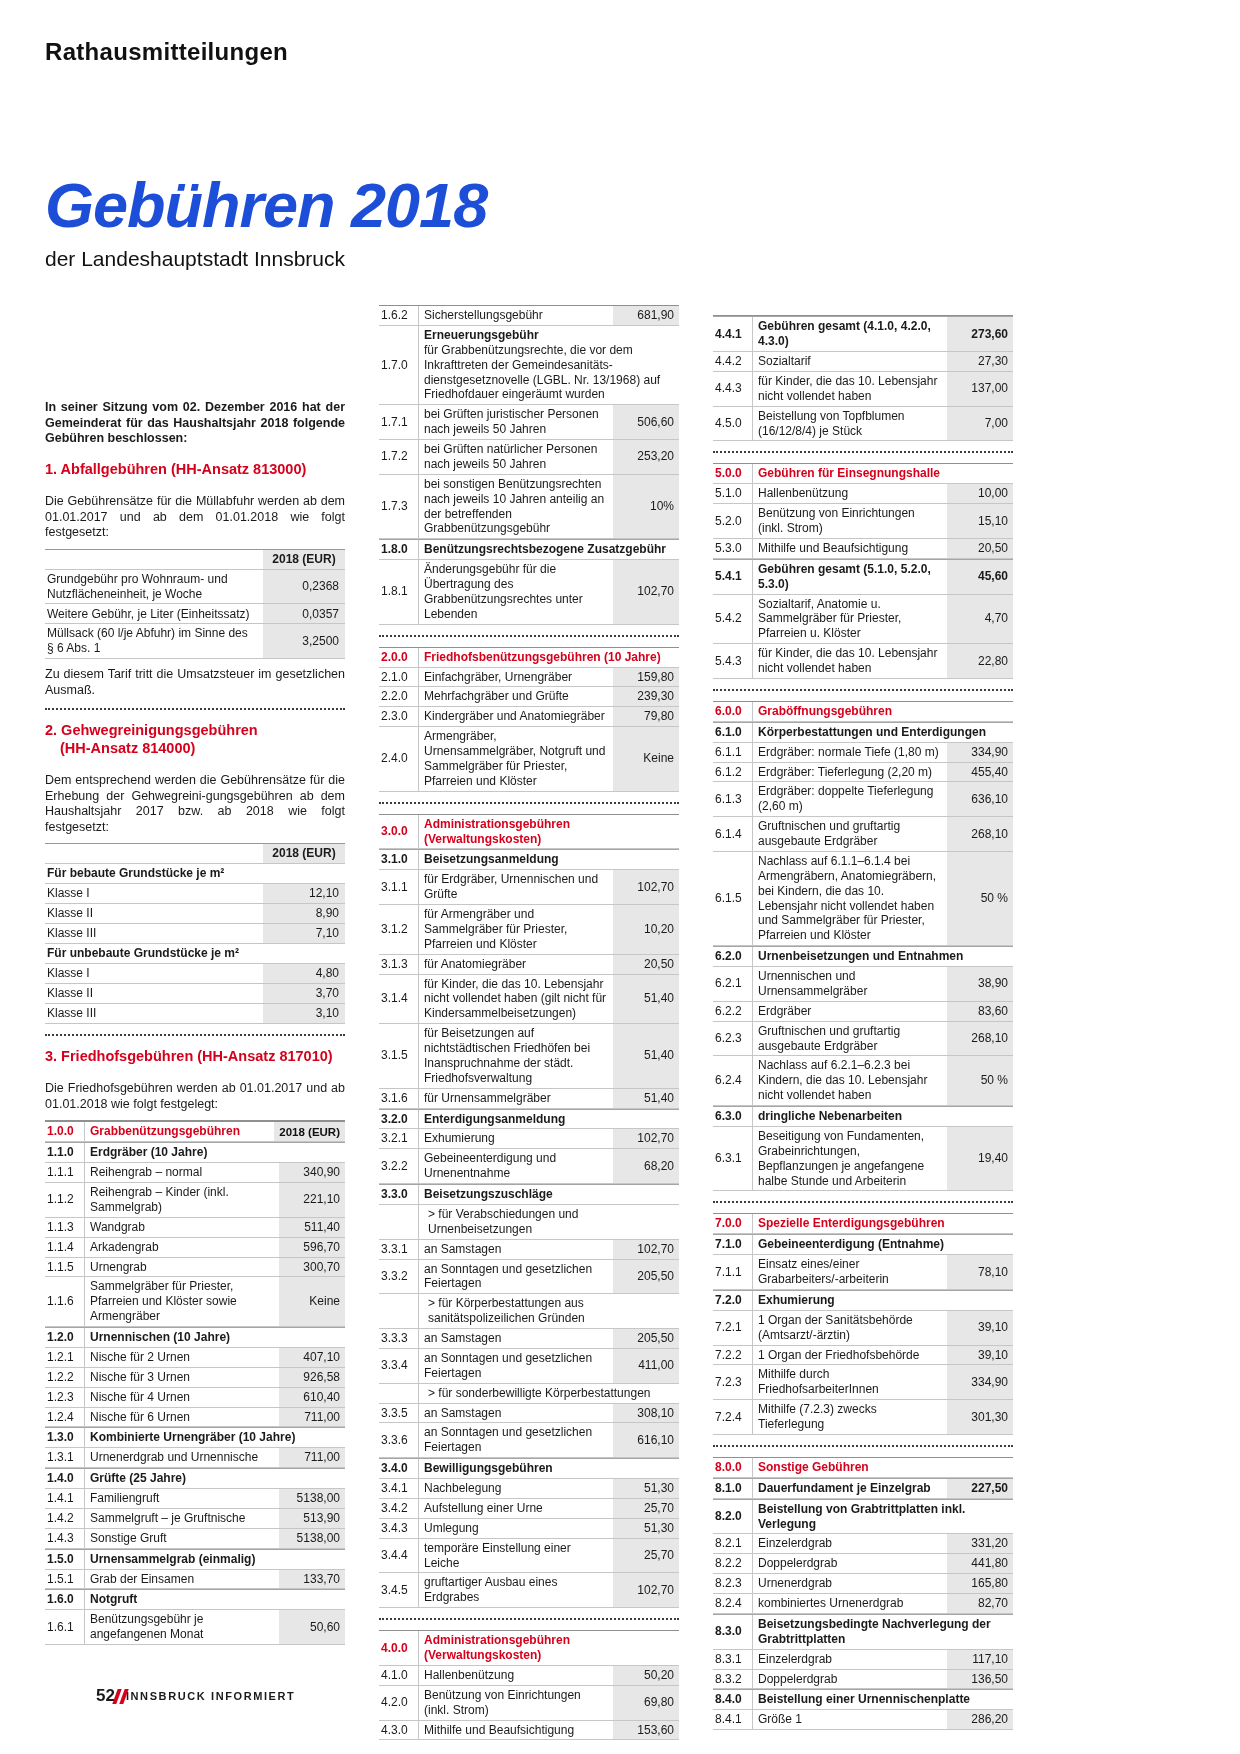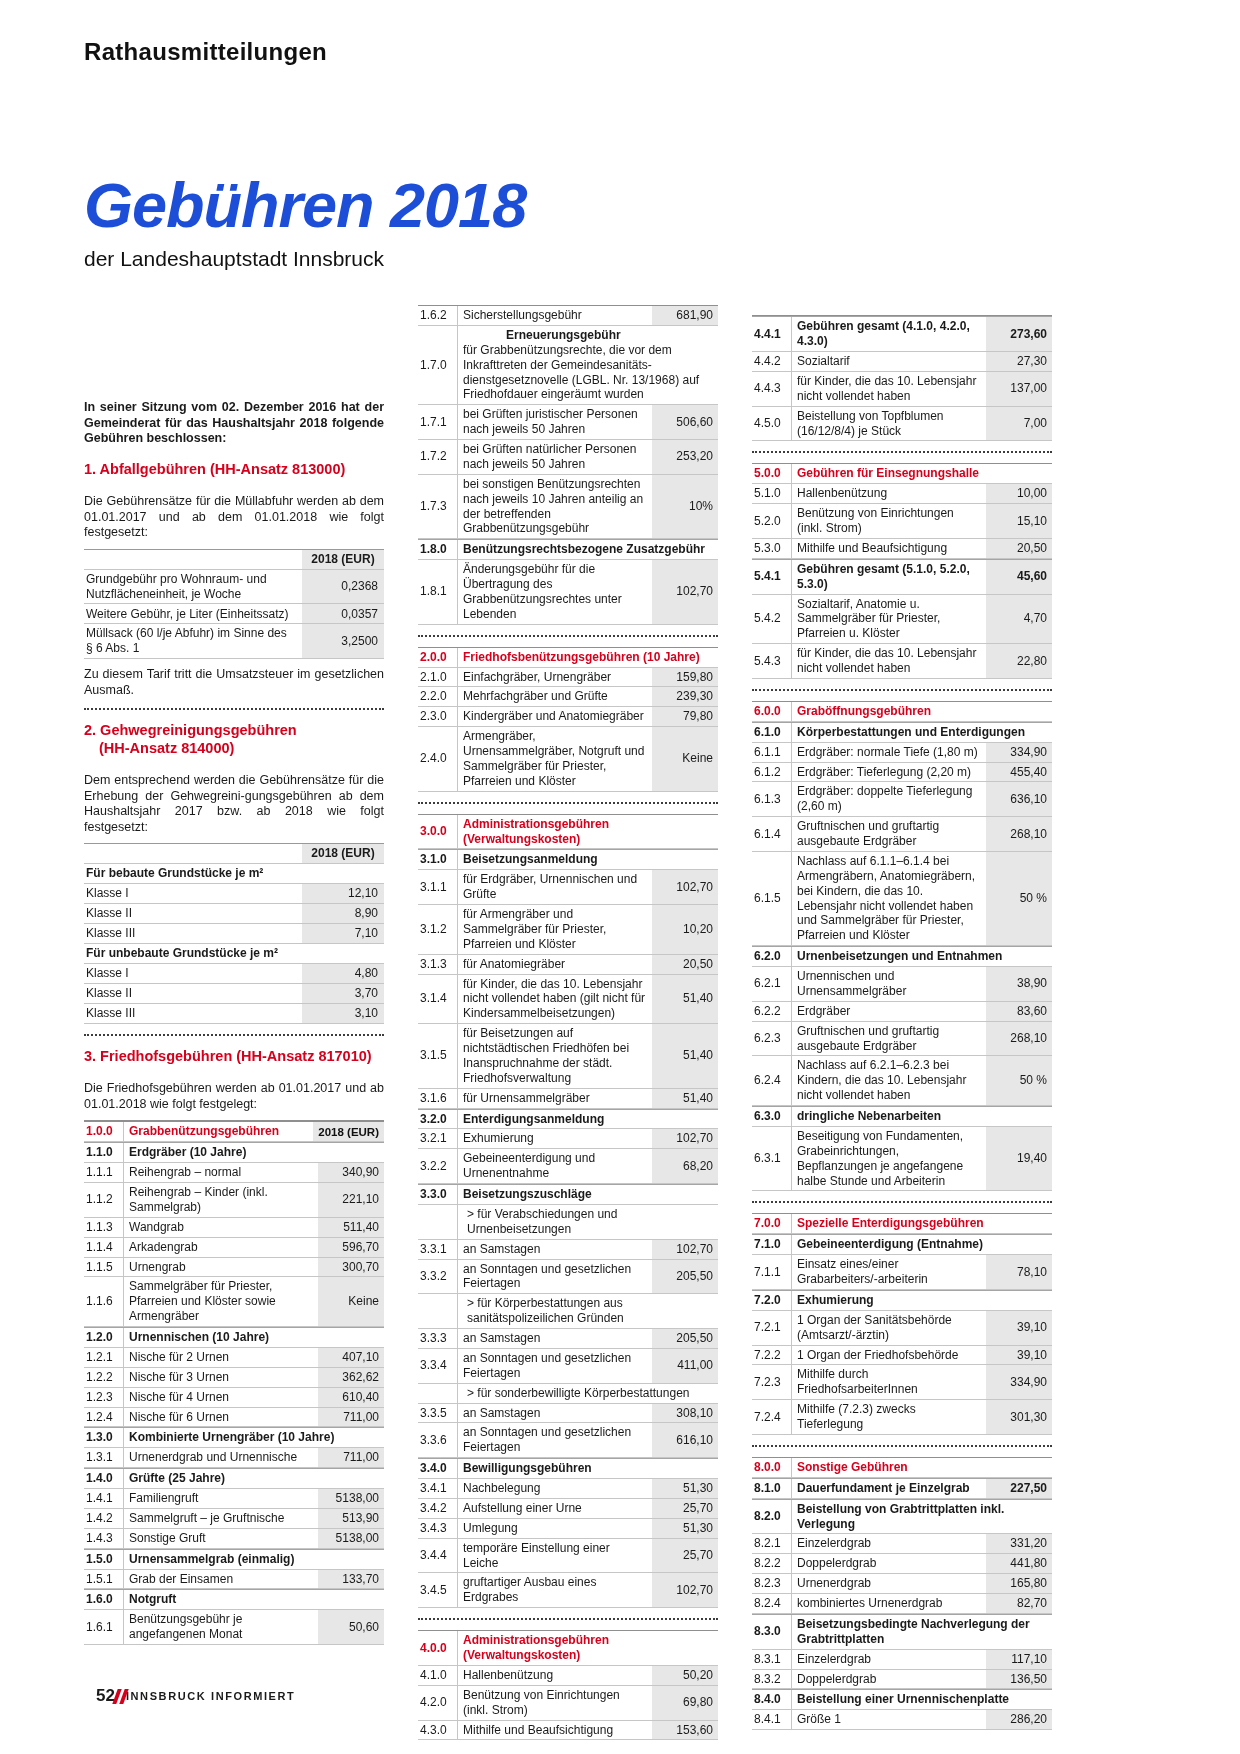--- a/index.html
+++ b/index.html
@@ -1,21 +1,21 @@
 <!DOCTYPE html>
 <html><head>
 <meta charset="utf-8">
 <style>
   * { margin:0; padding:0; box-sizing:border-box; }
   html, body { background:#ffffff; }
   body {
     width:1240px; height:1754px; position:relative; overflow:hidden;
     font-family:"Liberation Sans", sans-serif; color:#1a1a1a;
   }
-  .page { padding:38px 0 0 84px; width:1200px; }
+  .page { padding:38px 0 0 45px; width:1200px; }
 
   .masthead { font-size:24px; font-weight:bold; letter-spacing:.3px; color:#111; }
 
   .title { margin-top:108px; font-size:63px; font-weight:bold; font-style:italic;
            color:#1d4ed8; letter-spacing:-1px; line-height:1.0; }
   .subtitle { font-size:21px; margin-top:10px; color:#111; }
 
   .columns { display:flex; gap:34px; margin-top:34px; align-items:center; }
   .col { width:300px; flex:0 0 300px; font-size:12px; line-height:1.24; }
 
@@ -37,21 +37,21 @@
           align-items:center; justify-content:flex-end; text-align:right; }
   .sval.hdr { font-weight:bold; justify-content:center; white-space:nowrap; }
   .srow.shead .slabel { background:#fff; }
 
   
   .ftable { border-top:1px solid #8f8f8f; }
   .frow { display:flex; border-bottom:1px solid #c6c6c6; }
   .fnum { flex:0 0 40px; padding:2px 3px 2px 2px; border-right:1px solid #c6c6c6;
           display:flex; align-items:center; }
   .flabel { flex:1; padding:2px 5px; display:flex; align-items:center; flex-wrap:wrap; }
-  .flabel b { margin-right:3px;margin-left:43px; }
+  .flabel b { margin-right:3px; }
   .fval { flex:0 0 66px; background:#e7e7e7; padding:2px 5px; display:flex;
           align-items:center; justify-content:flex-end; text-align:right; white-space:nowrap; }
   .fval.hdr { font-weight:bold; font-size:11.5px; }
   .frow.red { color:#d6001c; font-weight:bold; border-top:1px solid #8f8f8f; }
   .frow.red .fval { color:#111; }
   .frow.bold { font-weight:bold; border-top:1px solid #a5a5a5; }
   .frow.indent .flabel { padding-left:9px; }
 
   
   .footer { position:absolute; left:96px; top:1686px; display:flex; align-items:center; }
@@ -190,21 +190,21 @@
             <div class="flabel">Urnennischen (10 Jahre)</div>
           </div>
           <div class="frow ">
             <div class="fnum">1.2.1</div>
             <div class="flabel">Nische für 2 Urnen</div>
             <div class="fval">407,10</div>
           </div>
           <div class="frow ">
             <div class="fnum">1.2.2</div>
             <div class="flabel">Nische für 3 Urnen</div>
-            <div class="fval">362,62</div>
+            <div class="fval">926,58</div>
           </div>
           <div class="frow ">
             <div class="fnum">1.2.3</div>
             <div class="flabel">Nische für 4 Urnen</div>
             <div class="fval">610,40</div>
           </div>
           <div class="frow ">
             <div class="fnum">1.2.4</div>
             <div class="flabel">Nische für 6 Urnen</div>
             <div class="fval">711,00</div>

